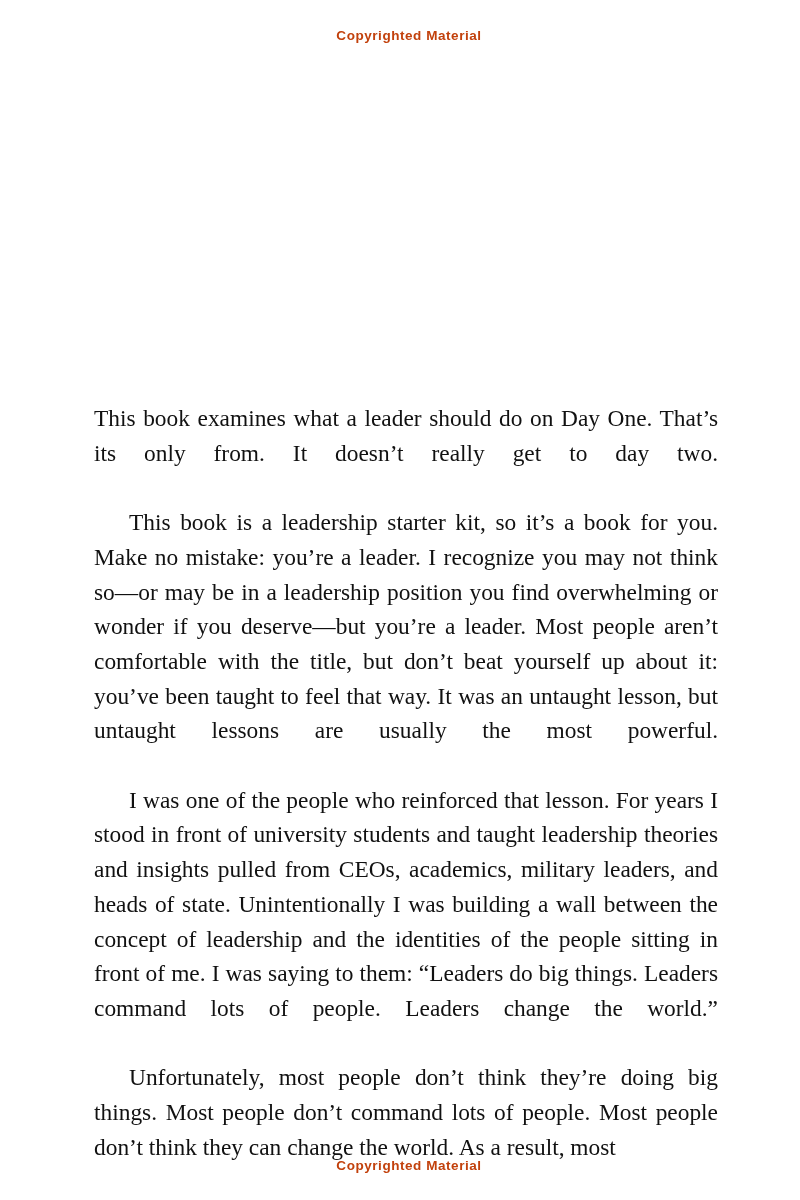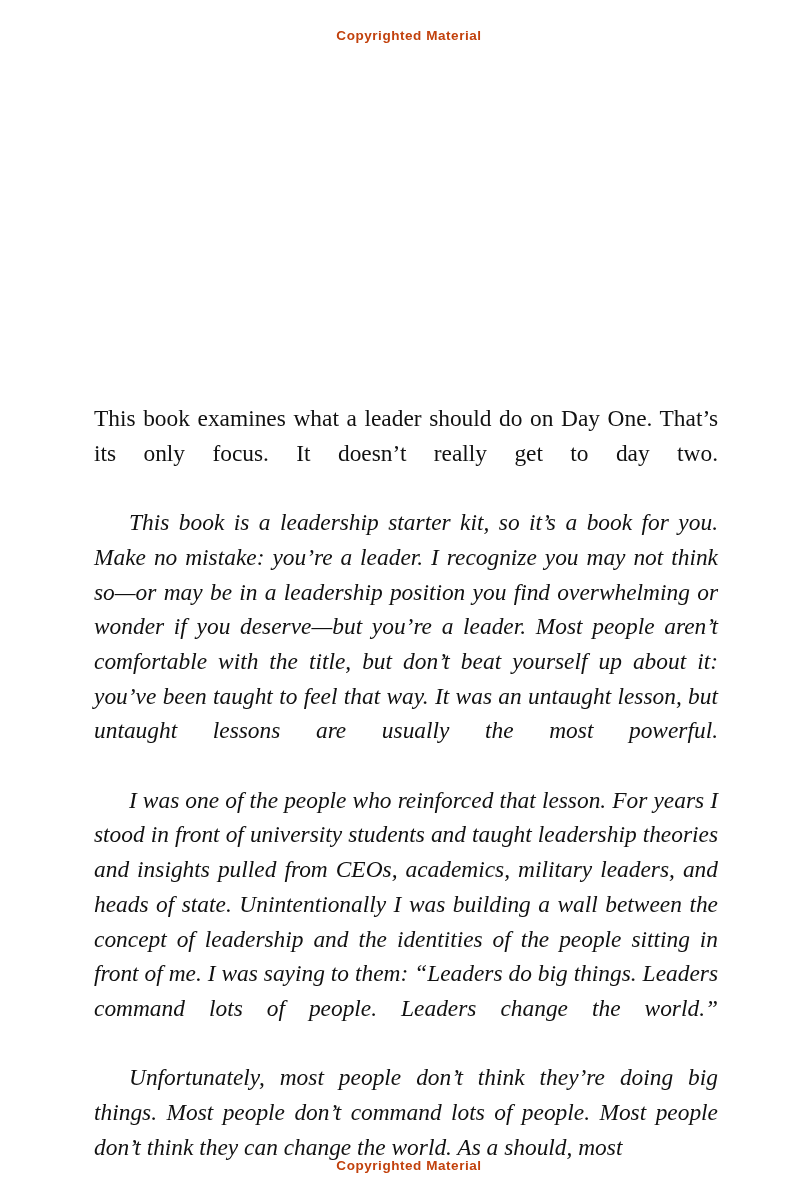--- a/index.html
+++ b/index.html
@@ -77,42 +77,41 @@
     text-align: justify;
     text-justify: inter-word;
     color: #111111;
     hyphens: none;
   }
   .body-copy p {
     margin: 0;
   }
   .body-copy p.indent {
     text-indent: 35px;
-    font-style: italic;
   }
   
   .body-copy p::after {
     content: "";
     display: inline-block;
     width: 100%;
   }
   .body-copy p.flush-last::after {
     display: none;
   }
 </style>
 </head>
 <body>
 
 <div class="page">
 
   <div class="watermark watermark-top">Copyrighted Material</div>
 
 
   <div class="body-copy">
-    <p>This book examines what a leader should do on Day One. That’s its only focus. It doesn’t really get to day two.</p>
+    <p>This book examines what a leader should do on Day One. That’s its only from. It doesn’t really get to day two.</p>
     <p class="indent">This book is a leadership starter kit, so it’s a book for you. Make no mistake: you’re a leader. I recognize you may not think so—or may be in a leadership position you find overwhelming or wonder if you deserve—but you’re a leader. Most people aren’t comfortable with the title, but don’t beat yourself up about it: you’ve been taught to feel that way. It was an untaught lesson, but untaught lessons are usually the most powerful.</p>
     <p class="indent">I was one of the people who reinforced that lesson. For years I stood in front of university students and taught leadership theories and insights pulled from CEOs, academics, military leaders, and heads of state. Unintentionally I was building a wall between the concept of leadership and the identities of the people sitting in front of me. I was saying to them: “Leaders do big things. Leaders command lots of people. Leaders change the world.”</p>
-    <p class="indent flush-last">Unfortunately, most people don’t think they’re doing big things. Most people don’t command lots of people. Most people don’t think they can change the world. As a should, most</p>
+    <p class="indent flush-last">Unfortunately, most people don’t think they’re doing big things. Most people don’t command lots of people. Most people don’t think they can change the world. As a result, most</p>
   </div>
 
   <div class="watermark watermark-bottom">Copyrighted Material</div>
 
 </div>
 
 </body></html>

